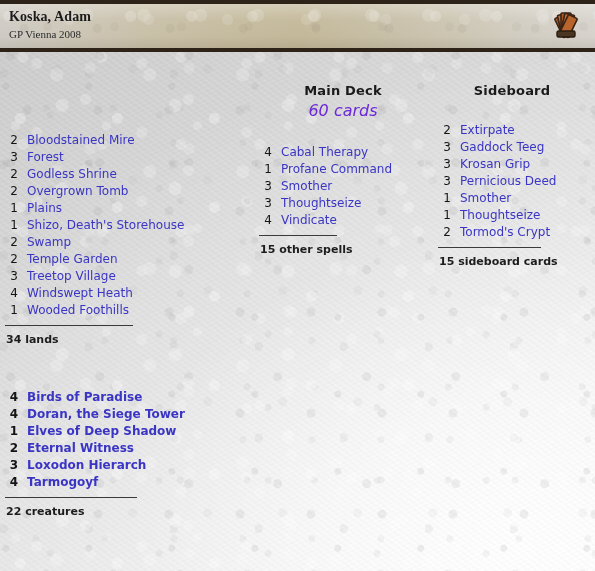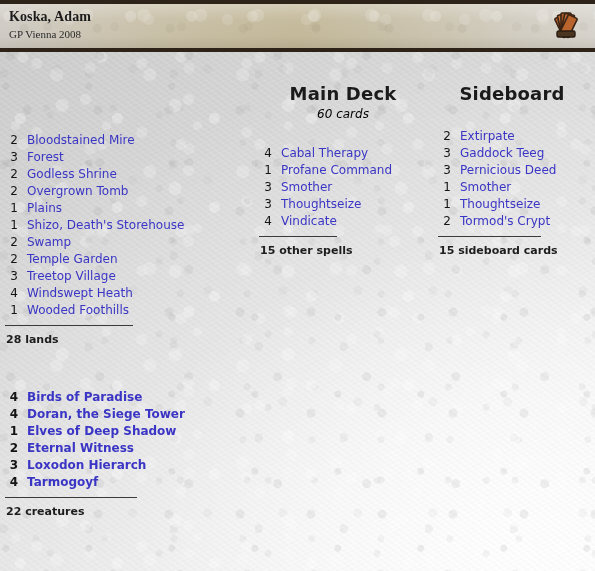--- a/index.html
+++ b/index.html
@@ -182,30 +182,30 @@
   .col {
     position: absolute;
     top: 0;
   }
   .col-lands    { left: 4px;  width: 230px; }
   .col-spells   { left: 258px; width: 170px; }
   .col-side     { left: 437px; width: 150px; }
 
   .section-title {
     text-align: center;
-    font-size: 18px;
+    font-size: 13px;
     font-weight: bold;
     color: #1a1a1a;
     letter-spacing: 0.2px;
   }
   .section-sub {
     text-align: center;
-    font-size: 12px;
+    font-size: 16px;
     font-style: italic;
-    color: #000000;
+    color: #6d28d9;
     margin-top: 3px;
   }
 
   .card-list {
     list-style: none;
     margin: 0;
     padding: 0;
   }
   .card-row {
     display: block;
@@ -325,21 +325,21 @@
         </li>
         <li class="card-row">
           <span class="qty">4</span><span class="cname">Windswept Heath</span>
         </li>
         <li class="card-row">
           <span class="qty">1</span><span class="cname">Wooded Foothills</span>
         </li>
       </ul>
 
       <div class="rule rule-lands"></div>
-      <div class="total">28 lands</div>
+      <div class="total">34 lands</div>
 
       <ul class="card-list" style="margin-top:43px;font-weight:bold;">
         <li class="card-row">
           <span class="qty">4</span><span class="cname">Birds of Paradise</span>
         </li>
         <li class="card-row">
           <span class="qty">4</span><span class="cname">Doran, the Siege Tower</span>
         </li>
         <li class="card-row">
           <span class="qty">1</span><span class="cname">Elves of Deep Shadow</span>
@@ -389,20 +389,23 @@
       <div class="section-title" style="margin-top:31px;">Sideboard</div>
 
       <ul class="card-list" style="margin-top:24px;">
         <li class="card-row">
           <span class="qty">2</span><span class="cname">Extirpate</span>
         </li>
         <li class="card-row">
           <span class="qty">3</span><span class="cname">Gaddock Teeg</span>
         </li>
         <li class="card-row">
+          <span class="qty">3</span><span class="cname">Krosan Grip</span>
+        </li>
+        <li class="card-row">
           <span class="qty">3</span><span class="cname">Pernicious Deed</span>
         </li>
         <li class="card-row">
           <span class="qty">1</span><span class="cname">Smother</span>
         </li>
         <li class="card-row">
           <span class="qty">1</span><span class="cname">Thoughtseize</span>
         </li>
         <li class="card-row">
           <span class="qty">2</span><span class="cname">Tormod's Crypt</span>

